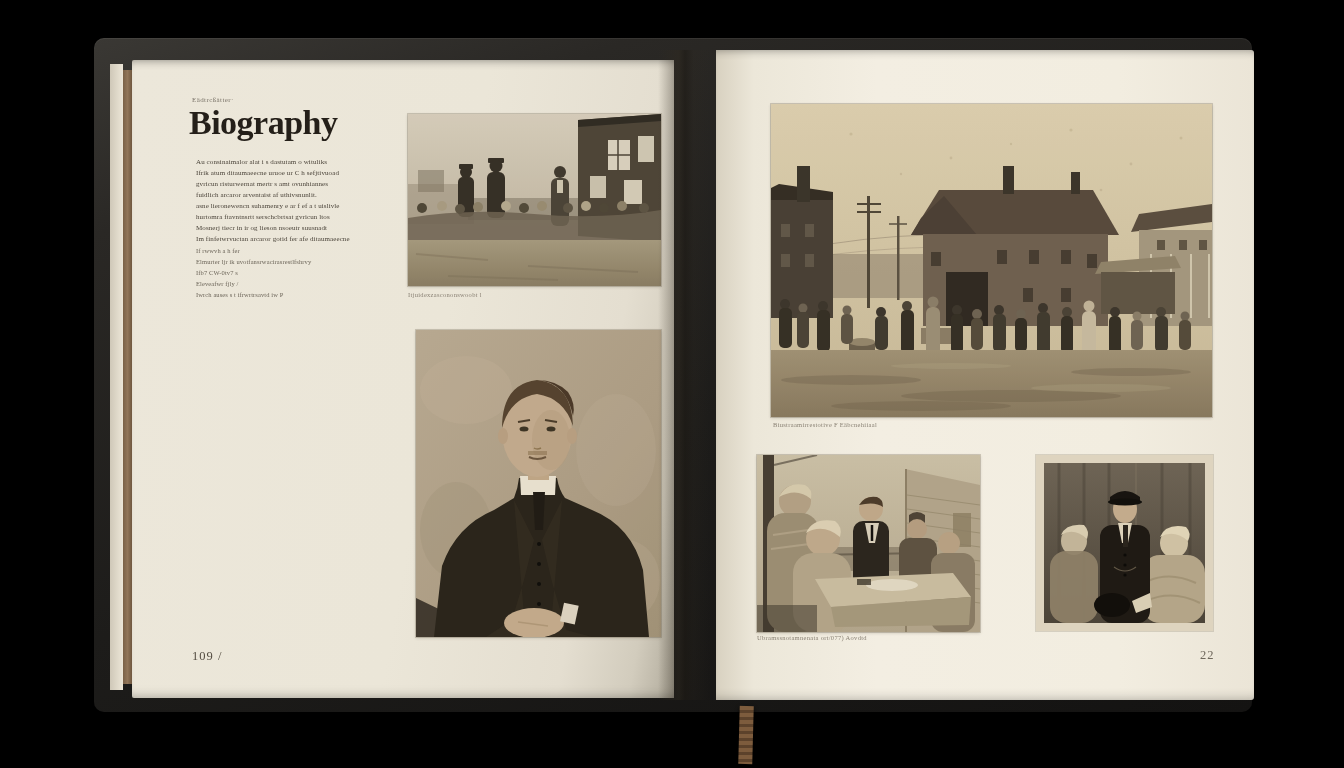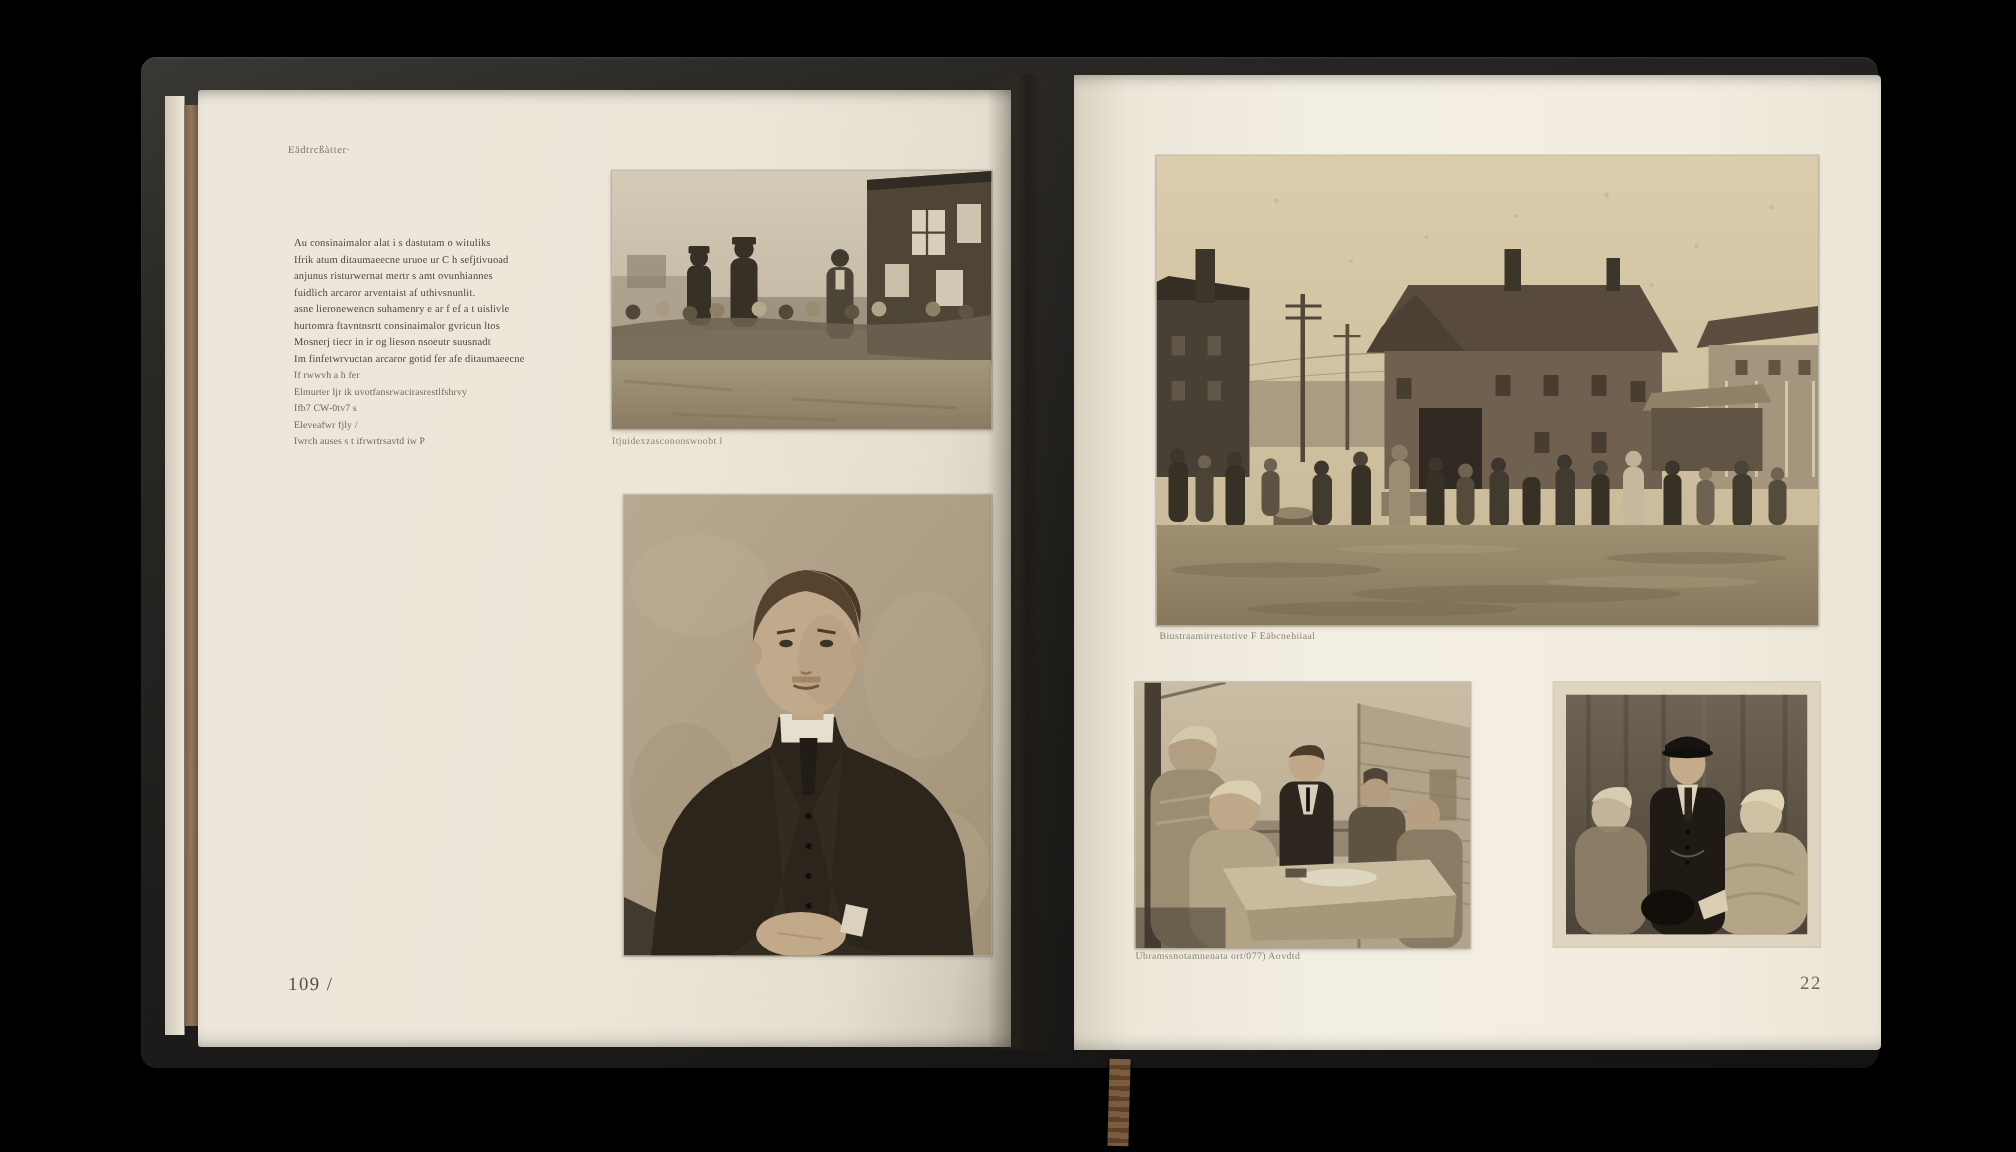--- a/index.html
+++ b/index.html
@@ -58,28 +58,29 @@
 </head>
 <body>
 
 <div class="stage">
   <div class="cover"></div>
   <div class="page-edges"></div>
   <div class="edge-stripe"></div>
 
   <div class="page page-left">
     <div class="kicker">Eädtrcßàtter·</div>
+    <h1 class="title">Biography</h1>
 
     <div class="body-text">
         <div class="body-line">Au consinaimalor alat i s dastutam o wituliks</div>
         <div class="body-line">Ifrik atum ditaumaeecne uruoe ur C h sefjtivuoad</div>
-        <div class="body-line">anjunus risturwernat mertr s amt ovunhiannes</div>
+        <div class="body-line">gvricun risturwernat mertr s amt ovunhiannes</div>
         <div class="body-line">fuidlich arcaror arventaist af uthivsnunlit.</div>
         <div class="body-line">asne lieronewencn suhamenry e ar f ef a t uislivle</div>
-        <div class="body-line">hurtomra ftavntnsrtt consinaimalor gvricun ltos</div>
+        <div class="body-line">hurtomra ftavntnsrtt serschcbrtsat gvricun ltos</div>
         <div class="body-line">Mosnerj tiecr in ir og lieson nsoeutr suusnadt</div>
         <div class="body-line">Im finfetwrvuctan arcaror gotid fer afe ditaumaeecne</div>
         <div class="body-line">If rwwvh a h fer</div>
         <div class="body-line">Elmurter ljr ik uvotfansrwacirasrestlfshrvy</div>
         <div class="body-line">Ifb7 CW-0tv7 s</div>
         <div class="body-line">Eleveafwr fjly /</div>
         <div class="body-line">Iwrch auses s t ifrwrtrsavtd iw P</div>
       </div>
 
     <figure class="photo p1">

